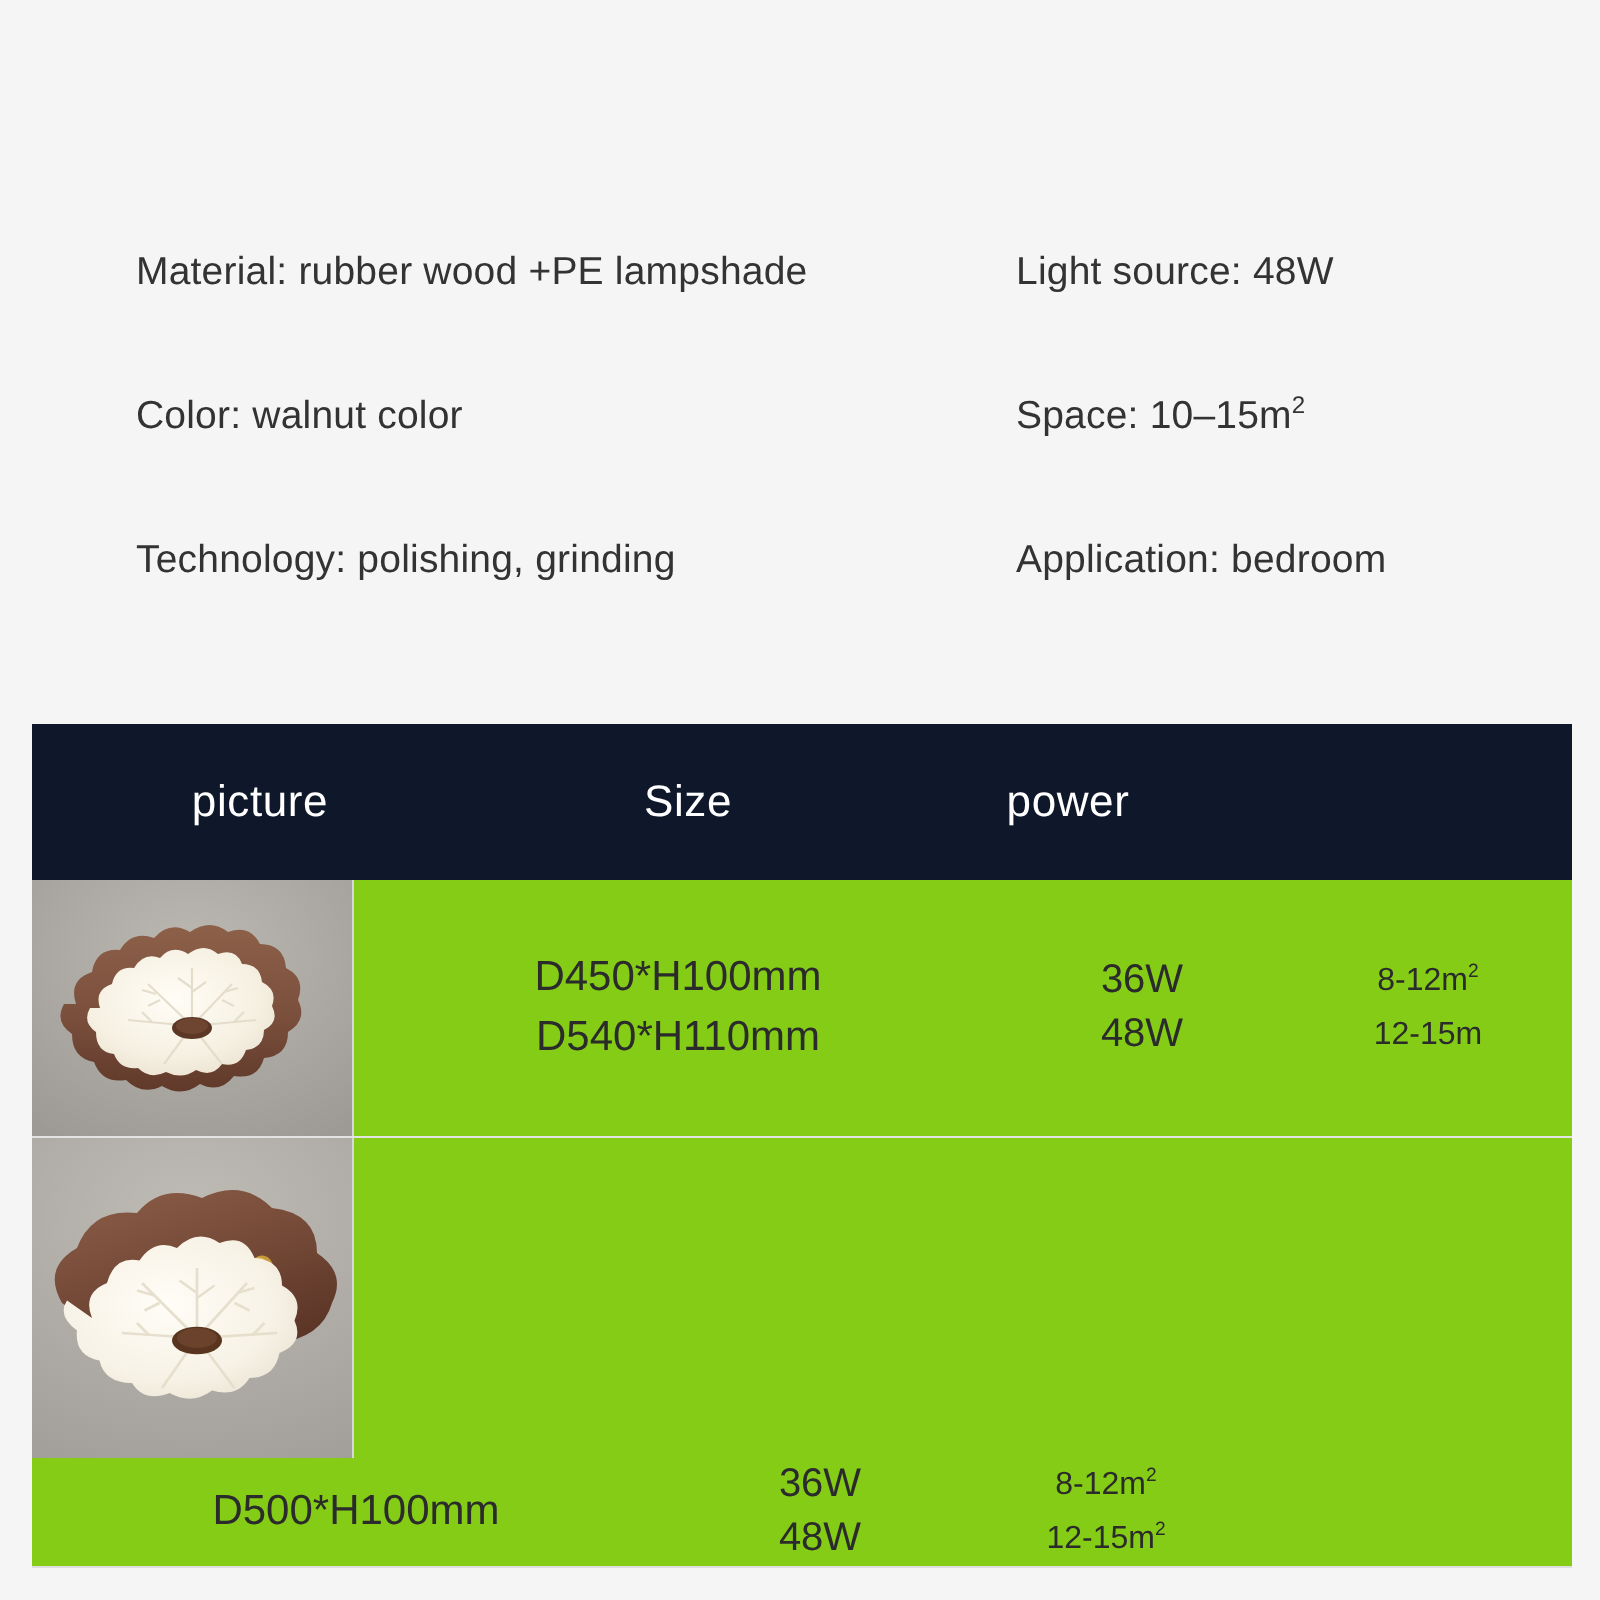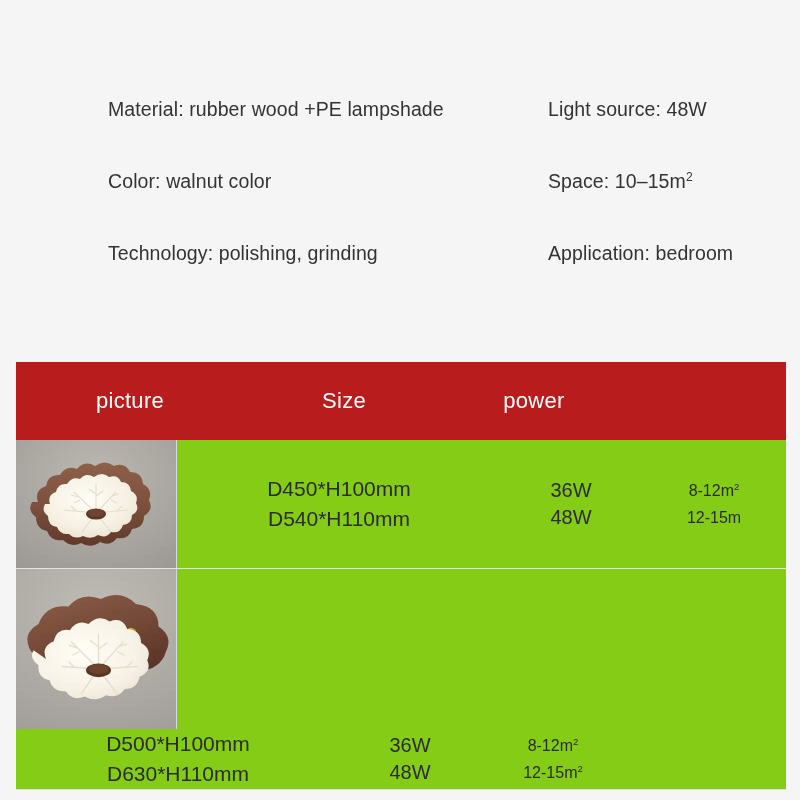--- a/index.html
+++ b/index.html
@@ -13,23 +13,22 @@
     background: #f5f5f5;
     font-family: "Liberation Sans", sans-serif;
     overflow: hidden;
     position: relative;
   }
 
   
   .spec-block {
     position: absolute;
     left: 0;
-    top: 94px;
+    top: 121px;
     width: 704px;
-    padding-left: 40px;
   }
   .spec-row {
     position: relative;
     height: 72px;
   }
   .spec-cell {
     position: absolute;
     top: 0;
     font-size: 19.5px;
     color: #333333;
@@ -49,21 +48,21 @@
   .spec-table {
     position: absolute;
     left: 16px;
     top: 362px;
     width: 770px;
     background: #f7f7f7;
     box-sizing: border-box;
   }
   .table-header {
     display: flex;
-    background: #b91c1c;
+    background: #0f172a;
     height: 78px;
     align-items: center;
   }
   .th {
     color: #ffffff;
     font-size: 22px;
     text-align: center;
     font-weight: 400;
     letter-spacing: 0.3px;
   }
@@ -274,21 +273,20 @@
           </g>
 
           <ellipse cx="82" cy="81" rx="10" ry="5.5" fill="#59341f"></ellipse>
           <ellipse cx="82" cy="80" rx="8" ry="4" fill="#6b432c"></ellipse>
         </svg>
       </div>
     </div>
     <div class="cell-text">
       <div class="txt-size">
         <div>D500*H100mm</div>
-        <div>D630*H110mm</div>
       </div>
       <div class="txt-power">
         <div>36W</div>
         <div>48W</div>
       </div>
       <div class="txt-space">
         <div><span>8-12m</span><sup>2</sup></div>
         <div><span>12-15m</span><sup>2</sup></div>
       </div>
     </div>

